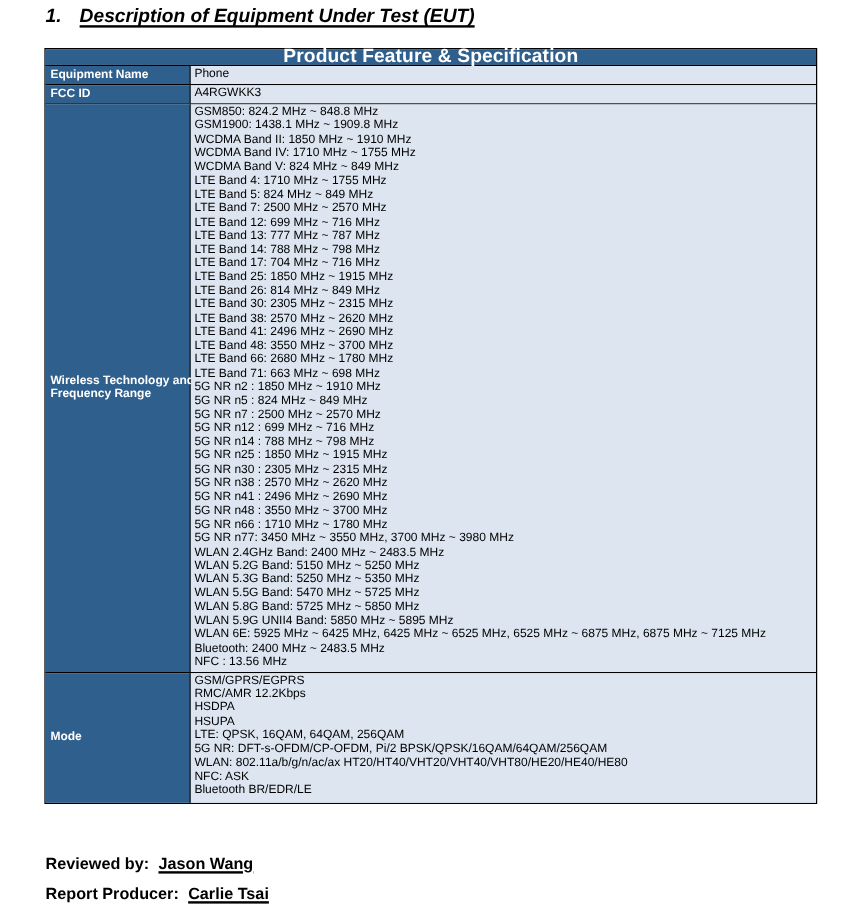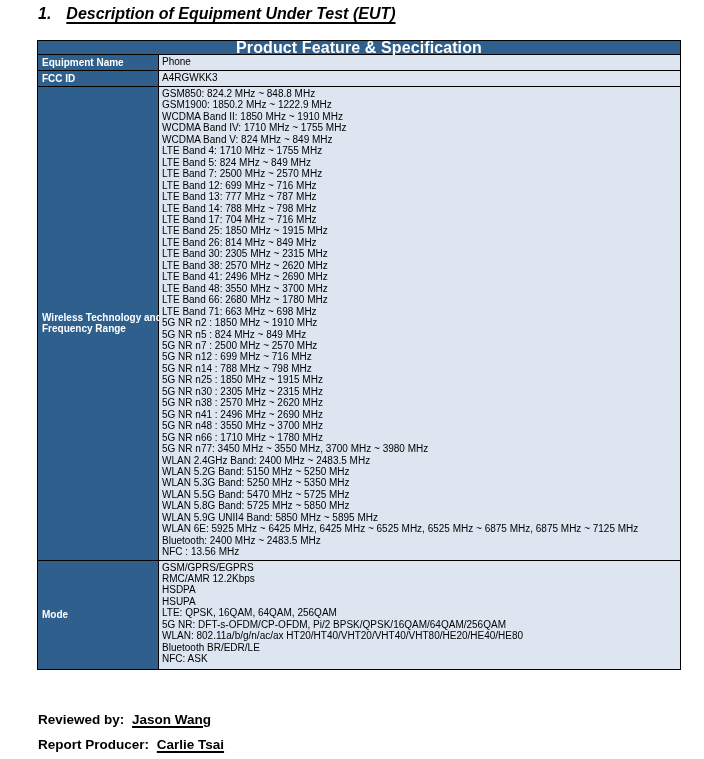--- a/index.html
+++ b/index.html
@@ -67,21 +67,21 @@
         </div>
     </div>
 
     <div class="t-row r-tall">
       <div class="label-cell">
           <div class="line">Wireless Technology and</div>
           <div class="line">Frequency Range</div>
         </div>
       <div class="value-cell">
           <div class="line">GSM850: 824.2 MHz ~ 848.8 MHz</div>
-          <div class="line">GSM1900: 1850.2 MHz ~ 1222.9 MHz</div>
+          <div class="line">GSM1900: 1438.1 MHz ~ 1909.8 MHz</div>
           <div class="line">WCDMA Band II: 1850 MHz ~ 1910 MHz</div>
           <div class="line">WCDMA Band IV: 1710 MHz ~ 1755 MHz</div>
           <div class="line">WCDMA Band V: 824 MHz ~ 849 MHz</div>
           <div class="line">LTE Band 4: 1710 MHz ~ 1755 MHz</div>
           <div class="line">LTE Band 5: 824 MHz ~ 849 MHz</div>
           <div class="line">LTE Band 7: 2500 MHz ~ 2570 MHz</div>
           <div class="line">LTE Band 12: 699 MHz ~ 716 MHz</div>
           <div class="line">LTE Band 13: 777 MHz ~ 787 MHz</div>
           <div class="line">LTE Band 14: 788 MHz ~ 798 MHz</div>
           <div class="line">LTE Band 17: 704 MHz ~ 716 MHz</div>
@@ -122,22 +122,22 @@
           <div class="line">Mode</div>
         </div>
       <div class="value-cell">
           <div class="line">GSM/GPRS/EGPRS</div>
           <div class="line">RMC/AMR 12.2Kbps</div>
           <div class="line">HSDPA</div>
           <div class="line">HSUPA</div>
           <div class="line">LTE: QPSK, 16QAM, 64QAM, 256QAM</div>
           <div class="line">5G NR: DFT-s-OFDM/CP-OFDM, Pi/2 BPSK/QPSK/16QAM/64QAM/256QAM</div>
           <div class="line">WLAN: 802.11a/b/g/n/ac/ax HT20/HT40/VHT20/VHT40/VHT80/HE20/HE40/HE80</div>
+          <div class="line">NFC: ASK</div>
           <div class="line">Bluetooth BR/EDR/LE</div>
-          <div class="line">NFC: ASK</div>
         </div>
     </div>
   </div>
 
   <div class="footer">
     <div class="sig-line">
       <span class="sig-label">Reviewed by:</span>
       <span class="sig-name">Jason Wang</span>
     </div>
     <div class="sig-line">

